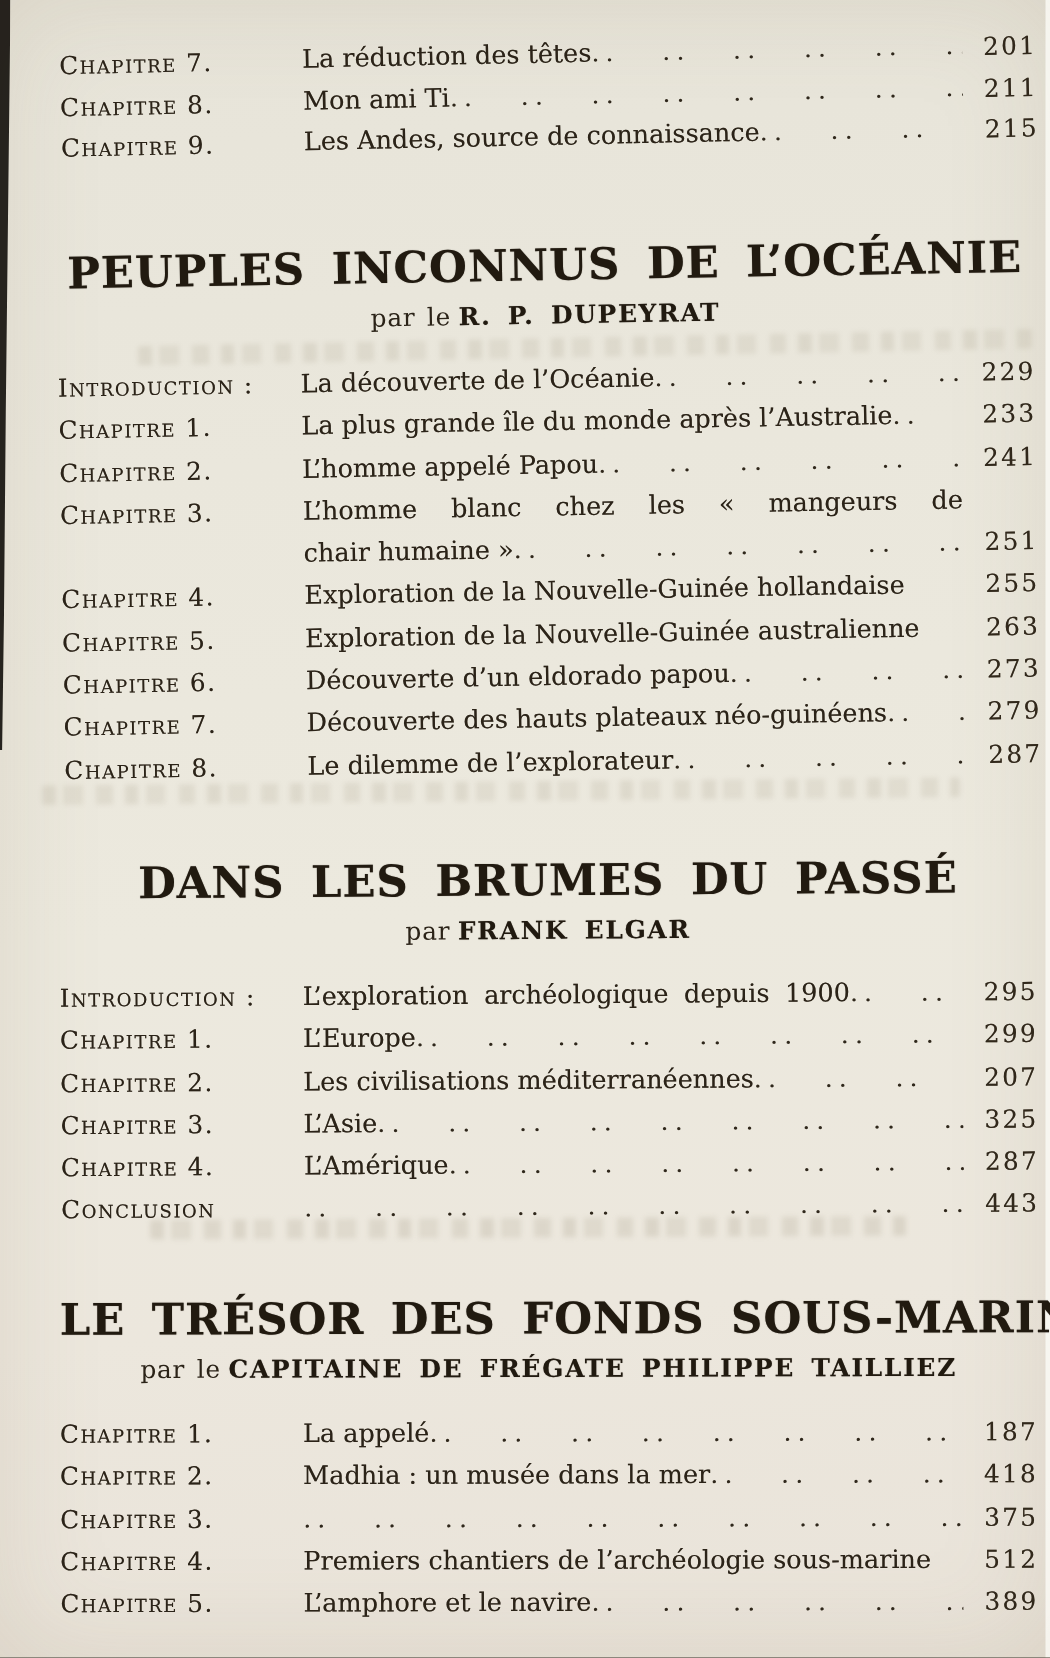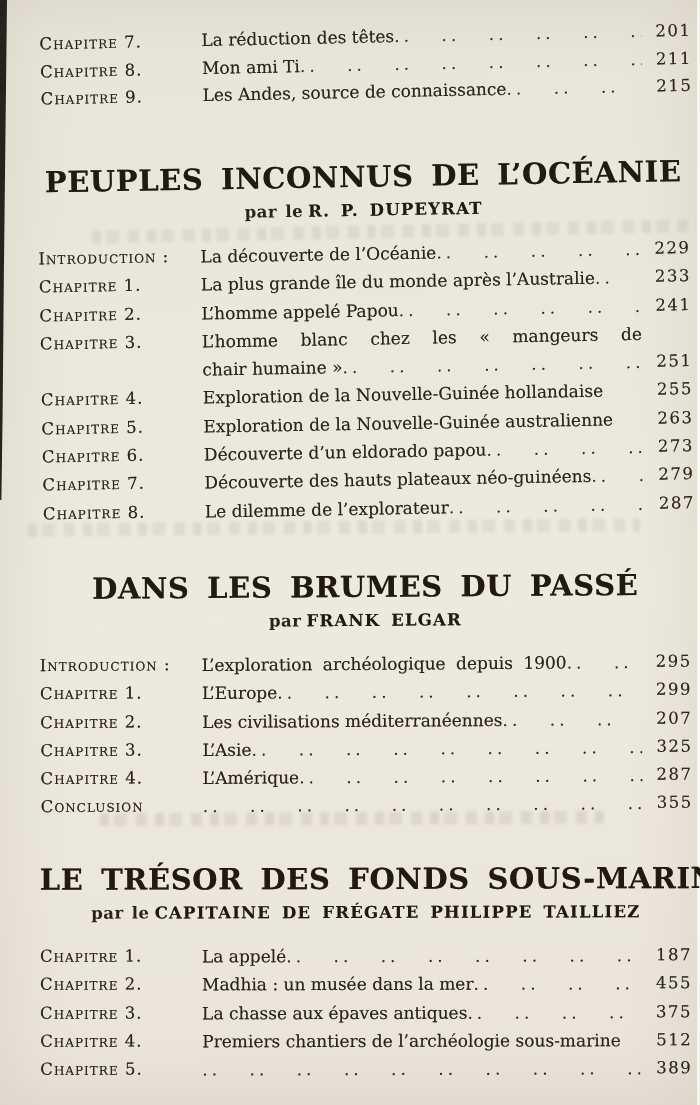--- a/index.html
+++ b/index.html
@@ -46,21 +46,21 @@
     margin:0; text-align:center;
     font-size:29px; line-height:34px; font-weight:bold;
     letter-spacing:.6px; word-spacing:7px;
     color:#211a10; text-shadow:0 0 .6px rgba(33,26,16,.55);
     white-space:nowrap;
   }
   .byline {
     margin:6px 0 0; text-align:center; line-height:22px;
     white-space:nowrap;
   }
-  .by-prefix { font-size:16.5px; font-weight:bold; letter-spacing:.5px; word-spacing:2px; color:#2b2318; }
+  .by-prefix { font-size:16.5px; font-weight:normal; letter-spacing:.5px; word-spacing:2px; color:#2b2318; }
   .by-name   { font-size:16.5px; font-weight:bold; letter-spacing:1.2px; word-spacing:4px; color:#211a10; text-shadow:0 0 .5px rgba(33,26,16,.5); }
 
   .rows { margin-top:18px; }
   #block-top .rows { margin-top:0; }
   .row { display:flex; align-items:flex-end; line-height:28.3px; font-size:17px; }
   #block-top .row { line-height:27.5px; }
   .label {
     flex:0 0 162px; align-self:flex-start;
     font-variant:small-caps; letter-spacing:1px;
     font-size:16.5px;
@@ -286,21 +286,21 @@
     <span class="pagenum">287</span>
   </div>
         <div class="row">
     <span class="label">Conclusion</span>
     <span class="mid">
             <span class="line">
               <span class="title-text"></span>
               <span class="leader"> .. .. .. .. .. .. .. .. .. .. .. .. .. .. .. ..</span>
             </span>
           </span>
-    <span class="pagenum">355</span>
+    <span class="pagenum">443</span>
   </div>
       </div>
   </div>
 
   <div class="block" id="section-2">
     <h1 class="section-title">LE TRÉSOR DES FONDS SOUS-MARINS</h1>
     <p class="byline">
       <span class="by-prefix">par le</span>
       <span class="by-name">CAPITAINE DE FRÉGATE PHILIPPE TAILLIEZ</span>
     </p>
@@ -316,46 +316,46 @@
     <span class="pagenum">187</span>
   </div>
         <div class="row">
     <span class="label">Chapitre 2.</span>
     <span class="mid">
             <span class="line">
               <span class="title-text">Madhia : un musée dans la mer</span>
               <span class="leader"> .. .. .. .. .. .. .. .. .. .. .. .. .. .. .. ..</span>
             </span>
           </span>
-    <span class="pagenum">455</span>
+    <span class="pagenum">418</span>
   </div>
         <div class="row">
     <span class="label">Chapitre 3.</span>
     <span class="mid">
             <span class="line">
-              <span class="title-text">La chasse aux épaves antiques</span>
               <span class="leader"> .. .. .. .. .. .. .. .. .. .. .. .. .. .. .. ..</span>
             </span>
           </span>
     <span class="pagenum">375</span>
   </div>
         <div class="row">
     <span class="label">Chapitre 4.</span>
     <span class="mid">
             <span class="line">
               <span class="title-text">Premiers chantiers de l’archéologie sous-marine</span>
               <span class="leader"></span>
             </span>
           </span>
     <span class="pagenum">512</span>
   </div>
         <div class="row">
     <span class="label">Chapitre 5.</span>
     <span class="mid">
             <span class="line">
+              <span class="title-text">L’amphore et le navire</span>
               <span class="leader"> .. .. .. .. .. .. .. .. .. .. .. .. .. .. .. ..</span>
             </span>
           </span>
     <span class="pagenum">389</span>
   </div>
       </div>
   </div>
 </div>
 
 </body></html>

